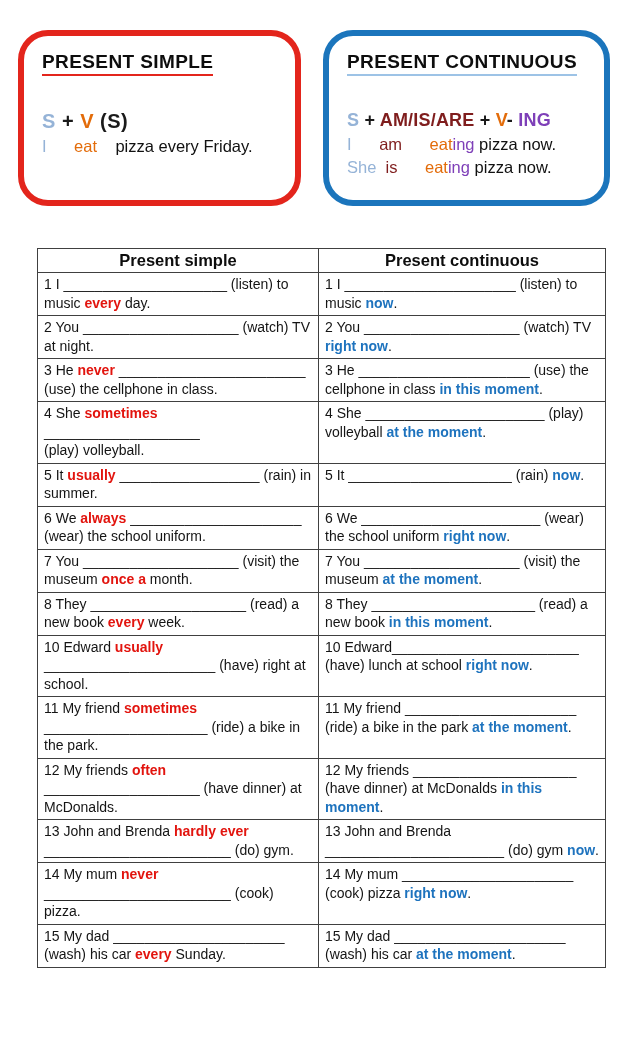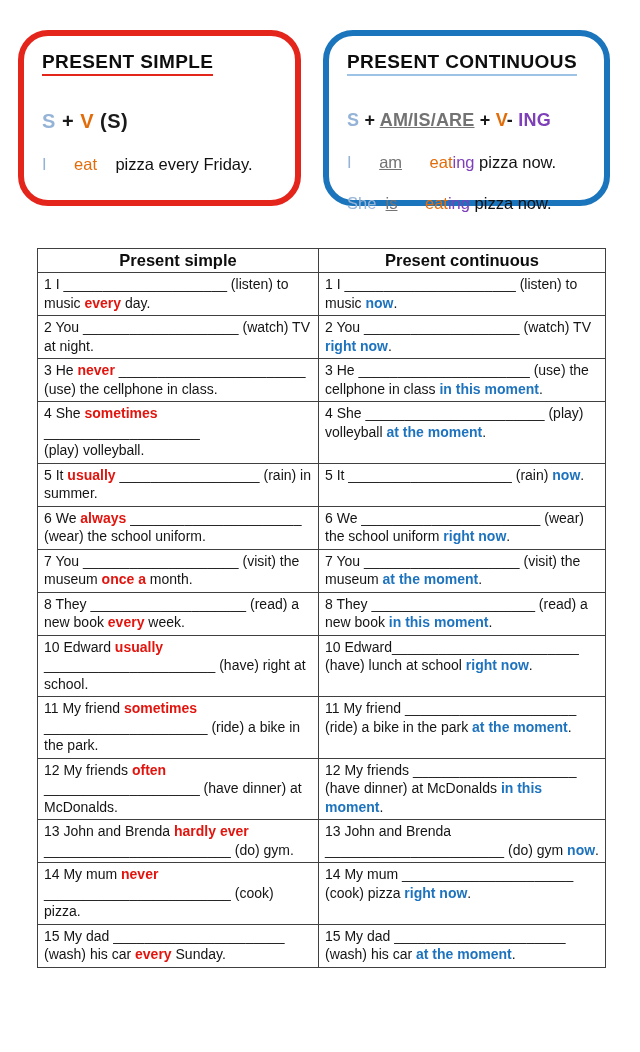--- a/index.html
+++ b/index.html
@@ -15,27 +15,27 @@
   .info-box.simple{width:284px;border:6px solid #e3251c;}
   .info-box.continuous{width:288px;border:6px solid #1b75bc;}
   .box-title{
     display:inline-block;font-weight:800;font-size:19px;letter-spacing:.4px;
     color:#0d0d0d;padding-bottom:1px;white-space:nowrap;
   }
   .simple .box-title{border-bottom:2.5px solid #e3251c;}
   .continuous .box-title{border-bottom:2.5px solid #9dc3e6;}
   .formula{margin-top:34px;font-weight:800;font-size:20px;white-space:pre-wrap;letter-spacing:.5px;}
   .continuous .formula{font-size:18px;letter-spacing:.2px;}
-  .example{font-size:16.5px;margin-top:22px;white-space:pre-wrap;color:#111;}
+  .example{font-size:16.5px;margin-top:4px;white-space:pre-wrap;color:#111;}
   
   .c-r{color:#e2140e;font-weight:bold;}
   .c-b{color:#1e73be;font-weight:bold;}
   .c-lb{color:#95b3d7;}
   .c-o{color:#e36c0a;}
-  .c-g{color:#737373;text-decoration:underline;}
+  .c-g{color:#7f1d1d;}
   .c-p{color:#7e3fb8;}
   
   table.worksheet{
     border-collapse:collapse;margin:42px 0 0 37px;width:568px;table-layout:fixed;
   }
   table.worksheet th,table.worksheet td{
     border:1.4px solid #404040;vertical-align:top;
   }
   table.worksheet th{
     font-size:16.5px;font-weight:bold;text-align:center;padding:2px 4px;color:#0d0d0d;

